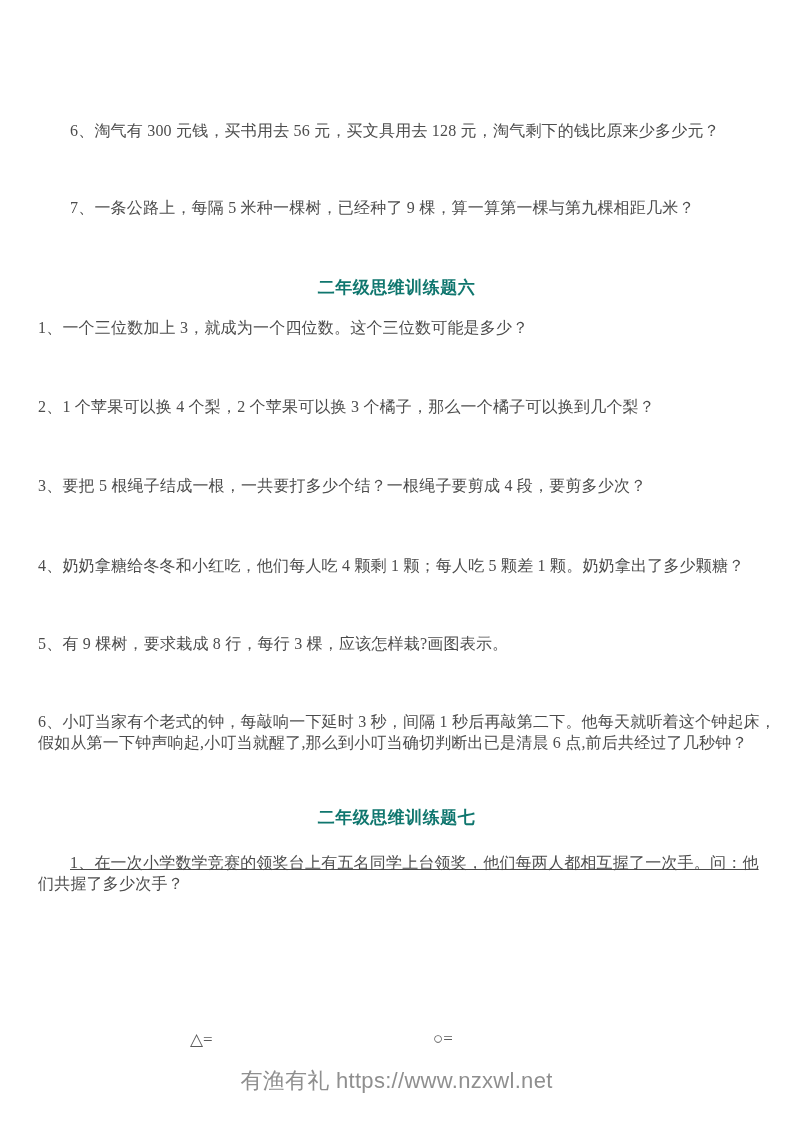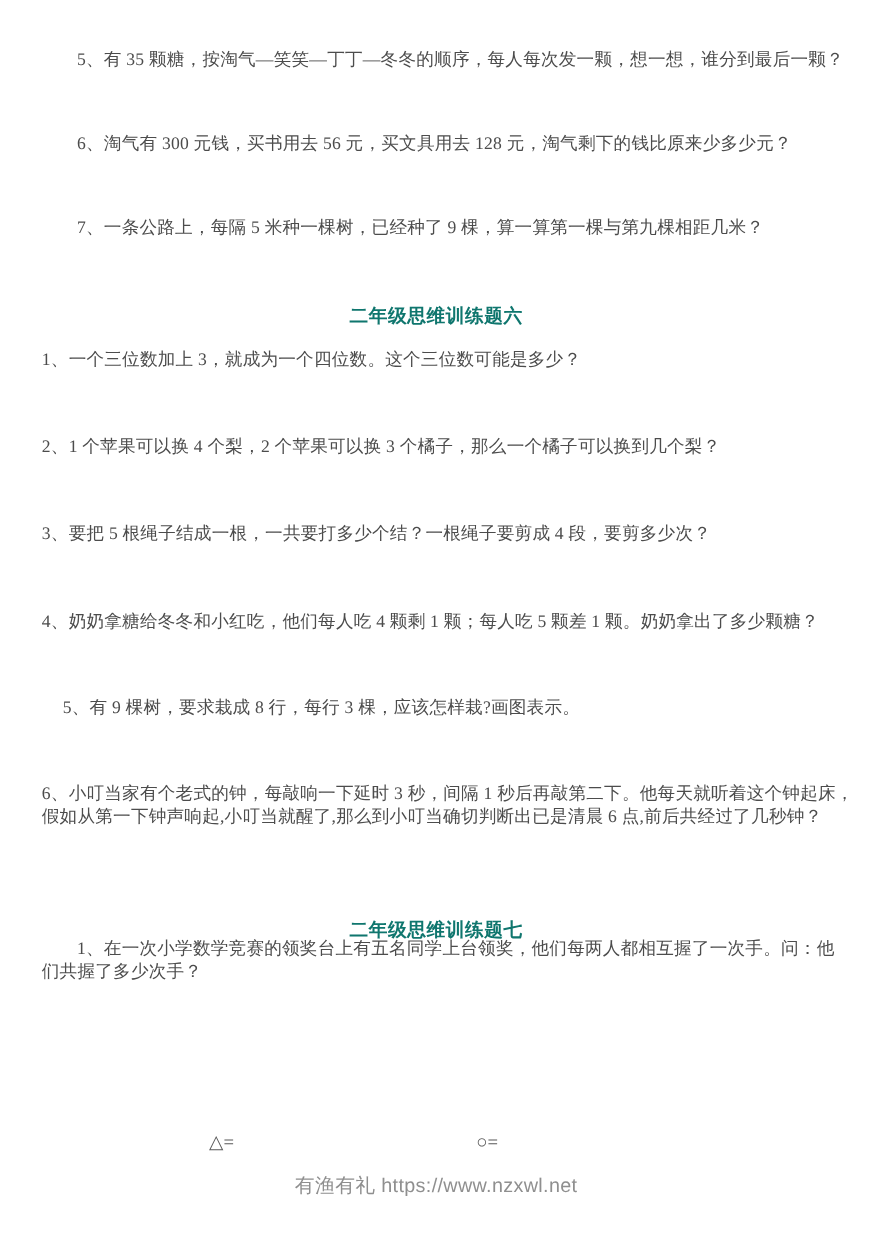--- a/index.html
+++ b/index.html
@@ -38,58 +38,57 @@
     position: absolute;
     font-size: 17px;
     color: #5a5a5a;
   }
   .footer {
     position: absolute;
     left: 0;
     top: 1066px;
     width: 793px;
     text-align: center;
-    font-size: 18px;
+    font-size: 22px;
     color: #8f8f8f;
     font-family: "Liberation Sans", "DejaVu Sans", sans-serif;
     letter-spacing: 0.3px;
   }
 </style>
 </head>
 <body>
 
 <div class="page">
 
-  <div class="qline" style="top:45px; left:70px;">5、有 35 颗糖，按淘气—笑笑—丁丁—冬冬的顺序，每人每次发一颗，想一想，谁分到最后一颗？</div>
 
   <div class="qline" style="top:121px; left:70px;">6、淘气有 300 元钱，买书用去 56 元，买文具用去 128 元，淘气剩下的钱比原来少多少元？</div>
 
   <div class="qline" style="top:198px; left:70px;">7、一条公路上，每隔 5 米种一棵树，已经种了 9 棵，算一算第一棵与第九棵相距几米？</div>
 
   <div class="section-title" style="top:276px;">二年级思维训练题六</div>
 
   <div class="qline" style="top:318px; left:38px;">1、一个三位数加上 3，就成为一个四位数。这个三位数可能是多少？</div>
 
   <div class="qline" style="top:397px; left:38px;">2、1 个苹果可以换 4 个梨，2 个苹果可以换 3 个橘子，那么一个橘子可以换到几个梨？</div>
 
   <div class="qline" style="top:476px; left:38px;">3、要把 5 根绳子结成一根，一共要打多少个结？一根绳子要剪成 4 段，要剪多少次？</div>
 
   <div class="qline" style="top:556px; left:38px;">4、奶奶拿糖给冬冬和小红吃，他们每人吃 4 颗剩 1 颗；每人吃 5 颗差 1 颗。奶奶拿出了多少颗糖？</div>
 
-  <div class="qline" style="top:634px; left:38px;margin-left:19px;">5、有 9 棵树，要求栽成 8 行，每行 3 棵，应该怎样栽?画图表示。</div>
+  <div class="qline" style="top:634px; left:38px;">5、有 9 棵树，要求栽成 8 行，每行 3 棵，应该怎样栽?画图表示。</div>
 
   <div>
     <div class="qline" style="top:712px; left:38px;">6、小叮当家有个老式的钟，每敲响一下延时 3 秒，间隔 1 秒后再敲第二下。他每天就听着这个钟起床，</div>
     <div class="qline" style="top:733px; left:38px;">假如从第一下钟声响起,小叮当就醒了,那么到小叮当确切判断出已是清晨 6 点,前后共经过了几秒钟？</div>
   </div>
 
-  <div class="section-title" style="top:834px;">二年级思维训练题七</div>
+  <div class="section-title" style="top:806px;">二年级思维训练题七</div>
 
   <div>
-    <div class="qline" style="top:853px; left:70px;">1、在一次小学数学竞赛的领奖台上有五名同学上台领奖，他们每两人都相互握了一次手。问：他</div>
+    <div class="qline" style="top:853px; left:70px;text-decoration:underline;">1、在一次小学数学竞赛的领奖台上有五名同学上台领奖，他们每两人都相互握了一次手。问：他</div>
     <div class="qline" style="top:874px; left:38px;">们共握了多少次手？</div>
   </div>
 
 
   <div>
     <span class="answer-symbol" style="top:1029px; left:190px;">△=</span>
     <span class="answer-symbol" style="top:1029px; left:433px;">○=</span>
   </div>
 
   <div class="footer">有渔有礼 https://www.nzxwl.net</div>

